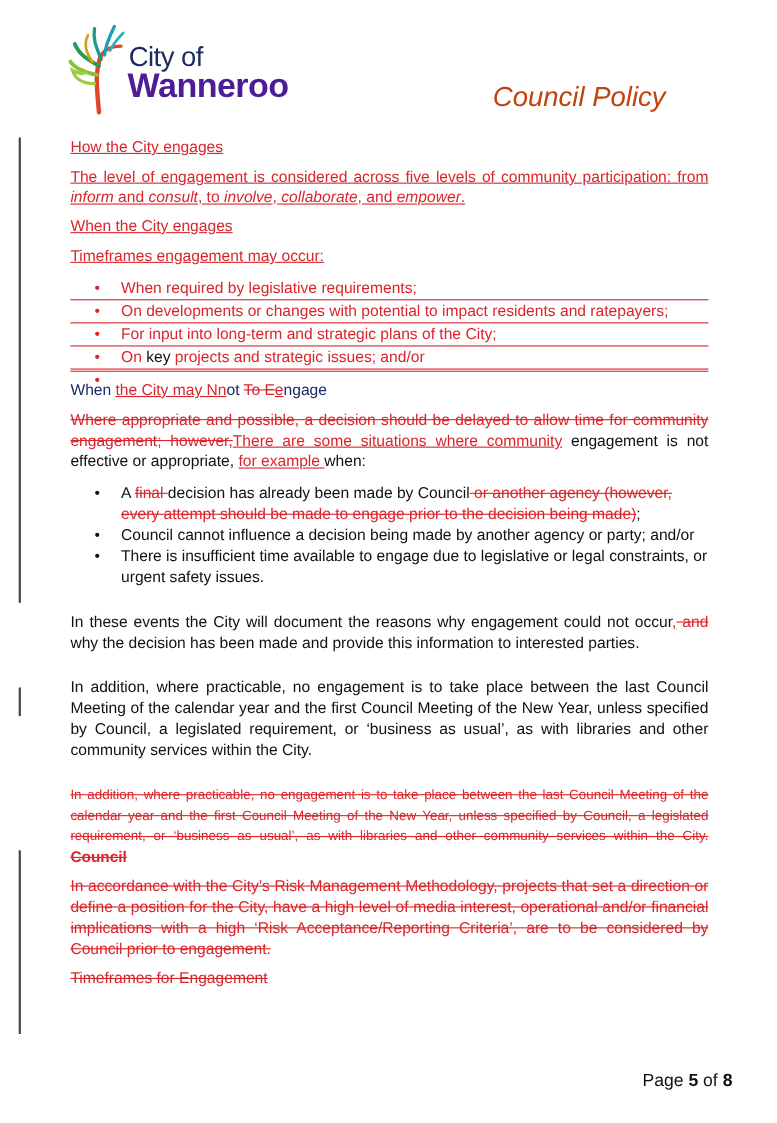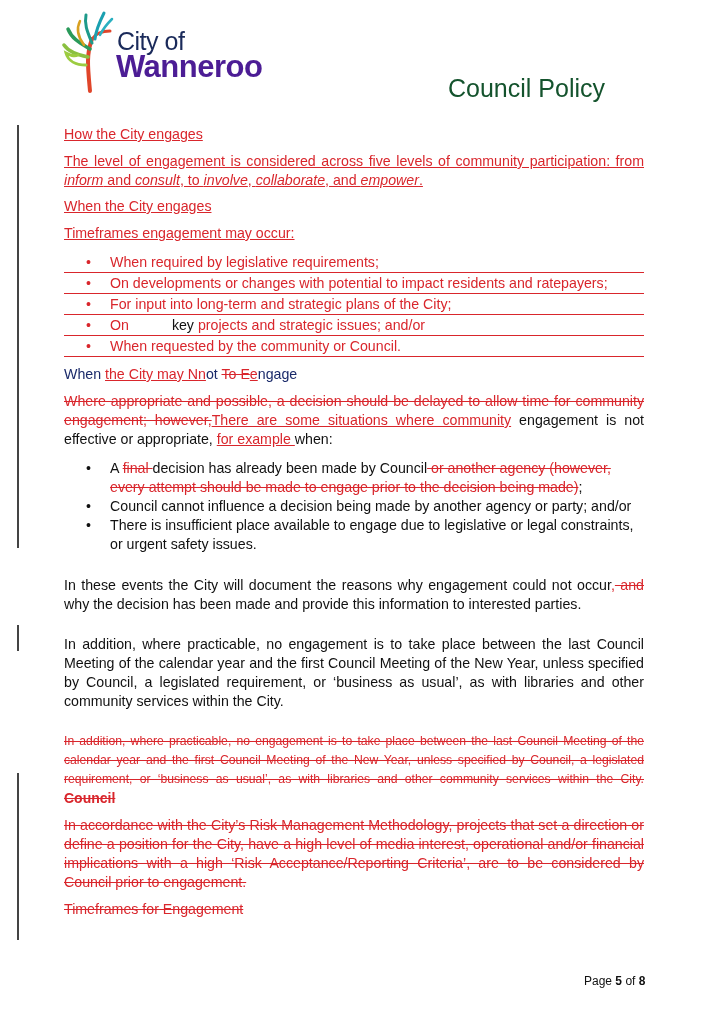--- a/index.html
+++ b/index.html
@@ -1,37 +1,37 @@
 <!DOCTYPE html>
 <html><head>
 <meta charset="utf-8">
 <style>
   html, body { margin: 0; padding: 0; background: #ffffff; }
   body { width: 706px; height: 1021px; position: relative; overflow: hidden;
          font-family: "Liberation Sans", sans-serif; color: #111; }
-  .logo { position: absolute; left: 62px; top: 9px; width: 240px; height: 85px; }
+  .logo { position: absolute; left: 62px; top: 20px; width: 240px; height: 85px; }
   .logo-text-small { position: absolute; left: 55px; top: 18px; font-size: 25px; color: #1a2a5a; letter-spacing: -0.5px; }
   .logo-text-big { position: absolute; left: 54px; top: 40px; font-size: 31px; font-weight: bold; color: #4c1d95; letter-spacing: -0.5px; }
-  .doc-type { position: absolute; left: 448px; top: 74px; font-size: 25px; color: #14532d; }
+  .doc-type { position: absolute; left: 448px; top: 74px; font-size: 25px; color: #c2410c; font-style: italic; }
   .change-bar { position: absolute; left: 17px; width: 2px; background: #444; }
   .content { position: absolute; left: 64px; top: 125px; width: 580px; font-size: 14.2px; line-height: 19px; }
   .p { margin: 0 0 7px 0; text-align: justify; }
   .h { font-weight: normal; margin: 0 0 8px 0; }
   .ins { color: #d9262c; text-decoration: underline; text-decoration-color: #d9262c; }
   .del { color: #d9262c; text-decoration: line-through; text-decoration-color: #d9262c; }
   .navy { color: #1a2a6a; }
   .list { margin: 0 0 8px 0; padding: 0; list-style: none; }
   .list li { position: relative; padding-left: 46px; margin: 0; }
   .list li .bullet { position: absolute; left: 22px; top: 0; }
   .list.red li { border-bottom: 1px solid #d9262c; margin-bottom: 1px; color: #d9262c; }
   .list.red li .bullet { color: #d9262c; }
   .list.black li .bullet { color: #111; }
   .small-del { font-size: 12.2px; line-height: 19px; }
   .spacer { height: 14px; }
-  .footer { position: absolute; left: 584px; top: 974px; font-size: 12px; color: #111; }
+  .footer { position: absolute; left: 584px; top: 974px; font-size: 16px; color: #111; }
   i { font-style: italic; }
 </style>
 </head>
 <body>
 
 <div class="logo">
   <svg width="60" height="85" viewBox="0 0 60 85" style="position:absolute;left:0;top:0;">
     <path d="M28 82 C26 60, 24 45, 30 30" stroke="#e0452a" stroke-width="4" fill="none" stroke-linecap="round"></path>
     <path d="M30 30 C34 24, 40 22, 48 22" stroke="#e0452a" stroke-width="3" fill="none" stroke-linecap="round"></path>
     <path d="M28 40 C18 34, 10 30, 6 20" stroke="#2a9a5a" stroke-width="3.5" fill="none" stroke-linecap="round"></path>
@@ -58,34 +58,34 @@
   <p class="p ins">
     <span>The level of engagement is considered across five levels of community participation: from </span><i>inform</i><span> and </span><i>consult</i><span>, to </span><i>involve</i><span>, </span><i>collaborate</i><span>, and </span><i>empower</i><span>.</span>
   </p>
 
   <div class="h ins">When the City engages</div>
   <p class="p"><span class="ins">Timeframes engagement may occur:</span></p>
   <ul class="list red" style="margin-top:10px;">
     <li><span class="bullet">•</span><span>When required by legislative requirements;</span></li>
     <li><span class="bullet">•</span><span>On developments or changes with potential to impact residents and ratepayers;</span></li>
     <li><span class="bullet">•</span><span>For input into long-term and strategic plans of the City;</span></li>
-    <li><span class="bullet">•</span><span>On </span><span style="color:#111;margin-left:39px;">key</span><span> projects and strategic issues; and/or</span></li>
-    <li><span class="bullet">•</span><span>When requested by the community or Council.</span></li>
+    <li><span class="bullet">•</span><span>On </span><span style="color:#111;">key</span><span> projects and strategic issues; and/or</span></li>
+    <li><span class="bullet">•</span></li>
   </ul>
 
   <div class="h navy" style="">
     <span>When </span><span class="ins">the City may N</span><span class="ins">n</span><span>ot </span><span class="del">To E</span><span class="ins">e</span><span>ngage</span>
   </div>
   <p class="p">
     <span class="del">Where appropriate and possible, a decision should be delayed to allow time for community engagement; however,</span><span class="ins">There are some situations where community</span><span> engagement is not effective or appropriate, </span><span class="ins">for example </span><span>when:</span>
   </p>
   <ul class="list black" style="margin-top:10px;">
     <li><span class="bullet">•</span><span>A </span><span class="del">final </span><span>decision has already been made by Council</span><span class="del"> or another agency (however, every attempt should be made to engage prior to the decision being made)</span><span>;</span></li>
     <li><span class="bullet">•</span><span>Council cannot influence a decision being made by another agency or party; and/or</span></li>
-    <li><span class="bullet">•</span><span>There is insufficient place available to engage due to legislative or legal constraints, or urgent safety issues.</span></li>
+    <li><span class="bullet">•</span><span>There is insufficient time available to engage due to legislative or legal constraints, or urgent safety issues.</span></li>
   </ul>
 
   <div class="spacer"></div>
 
   <p class="p">
     <span>In these events the City will document the reasons why engagement could not occur</span><span class="ins">,</span><span class="del"> and</span><span> why the decision has been made and provide this information to interested parties.</span>
   </p>
 
   <div class="spacer"></div>
 

